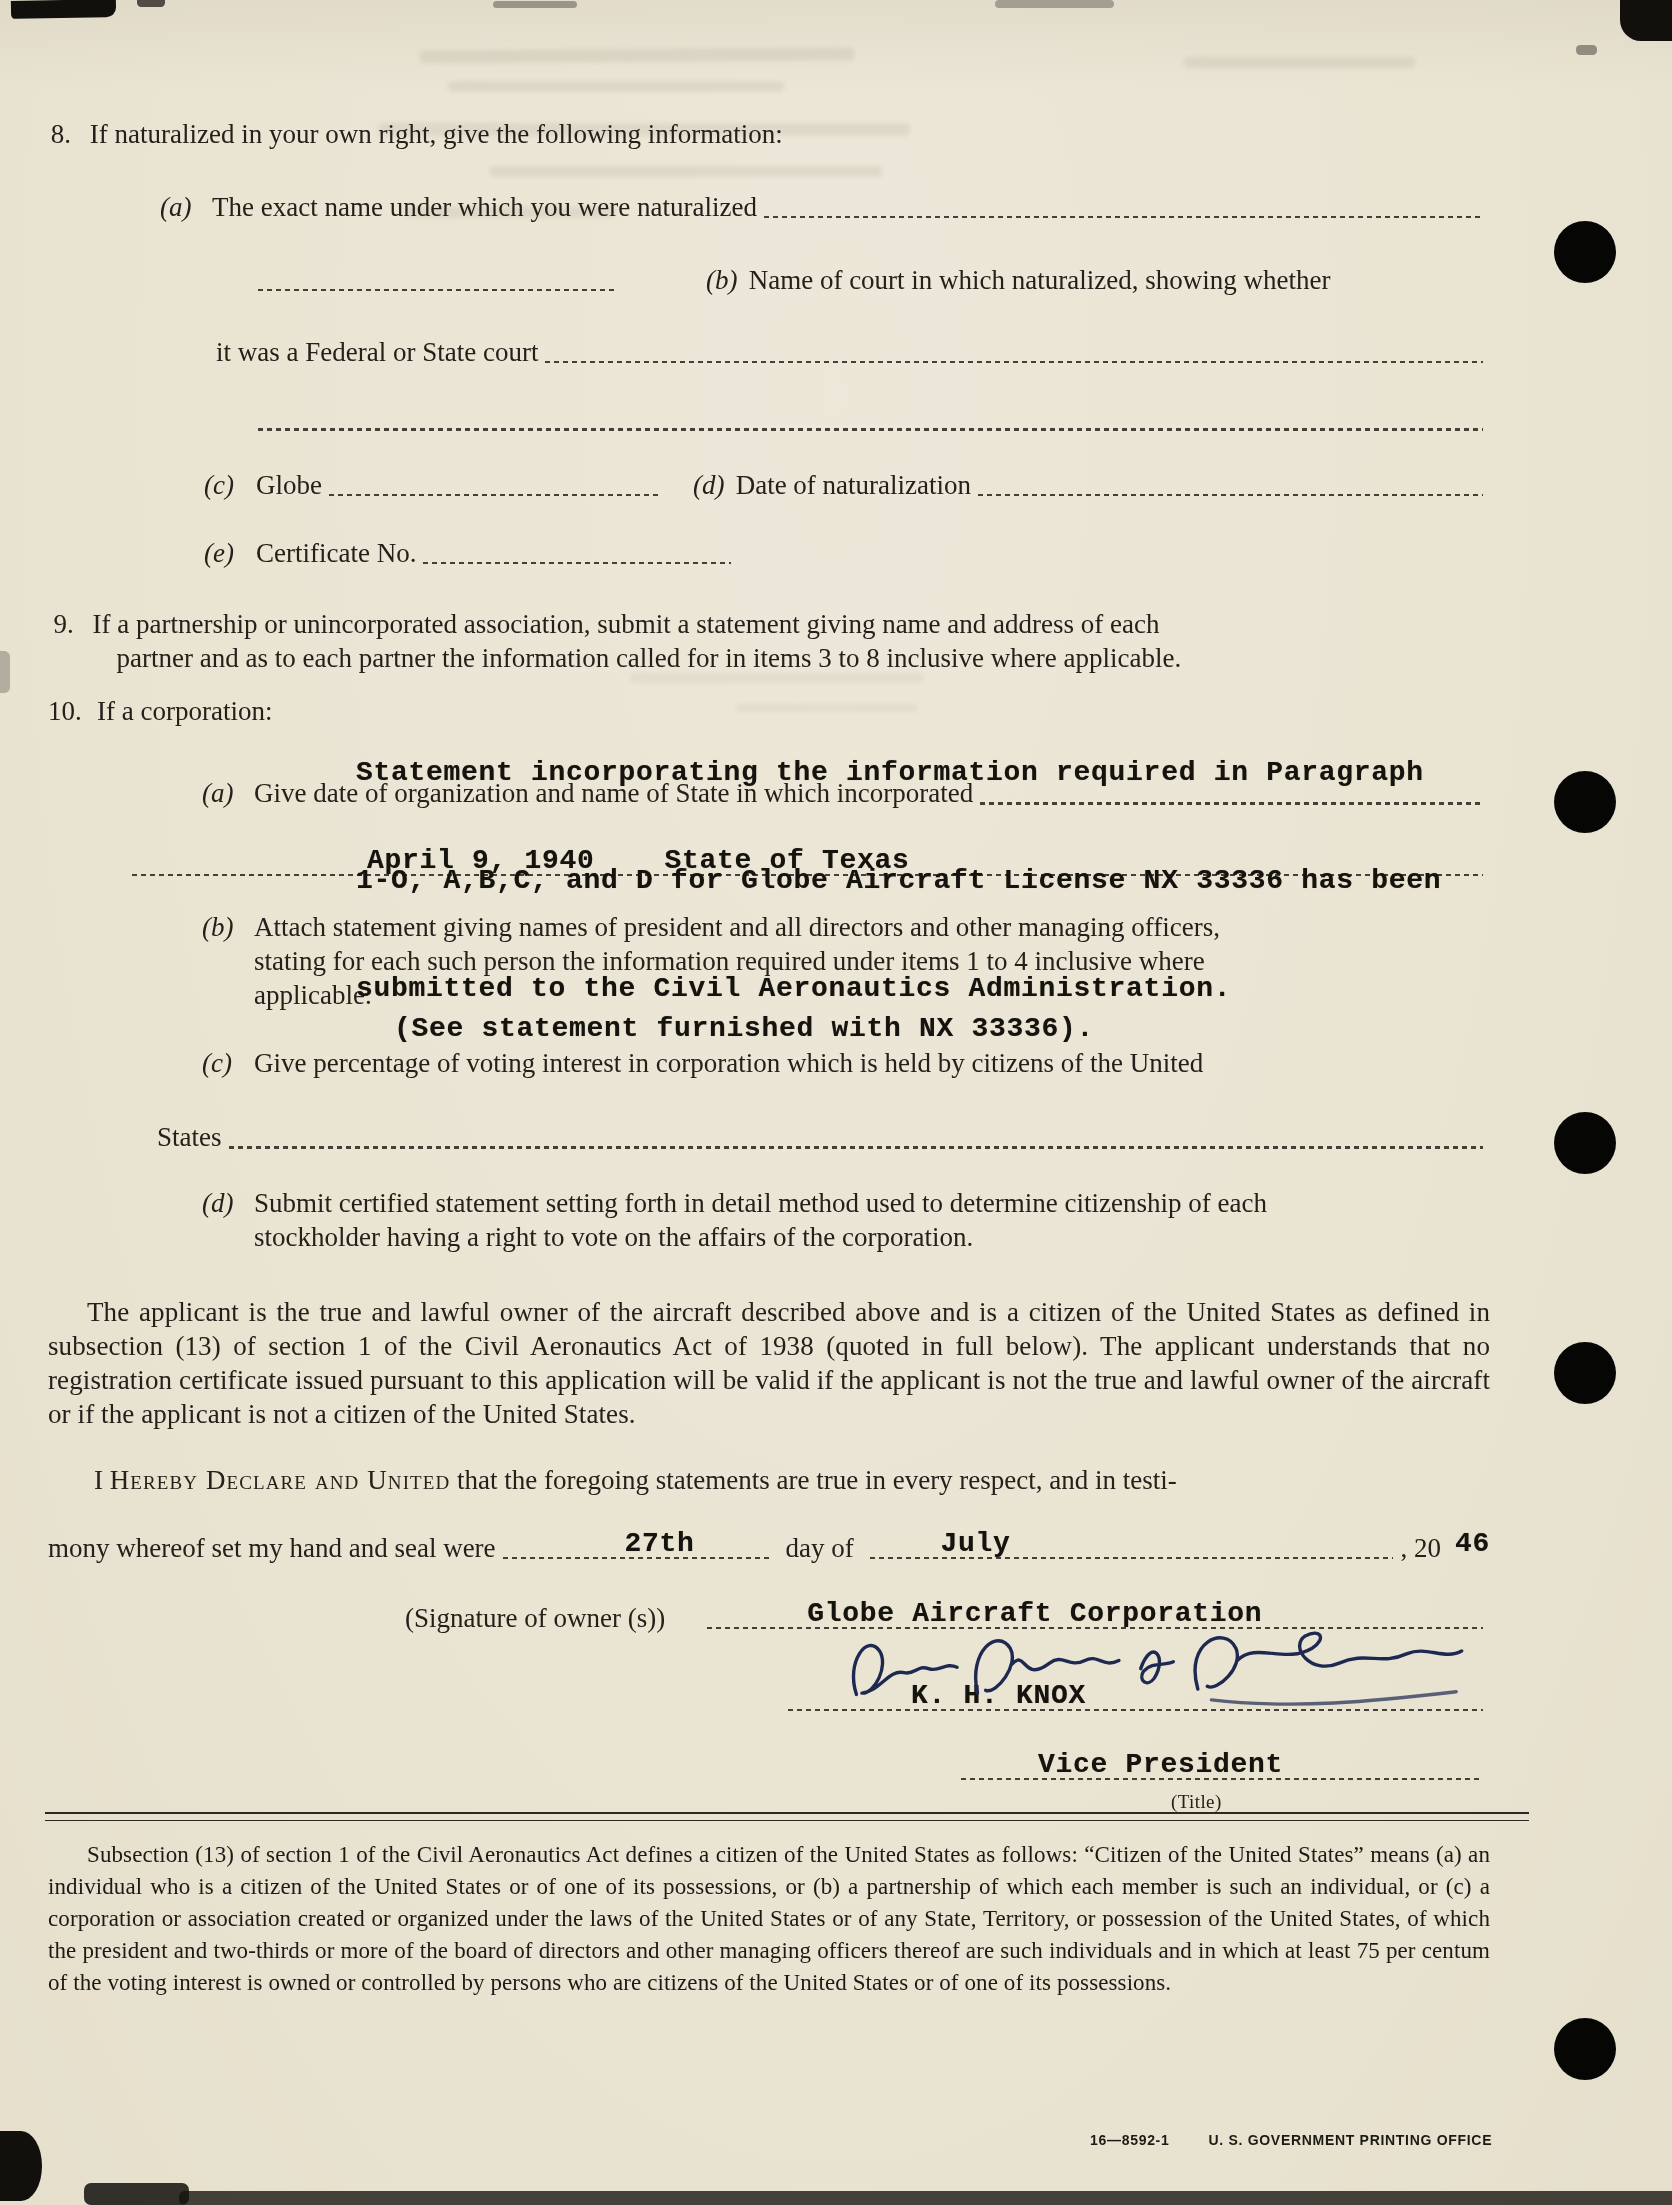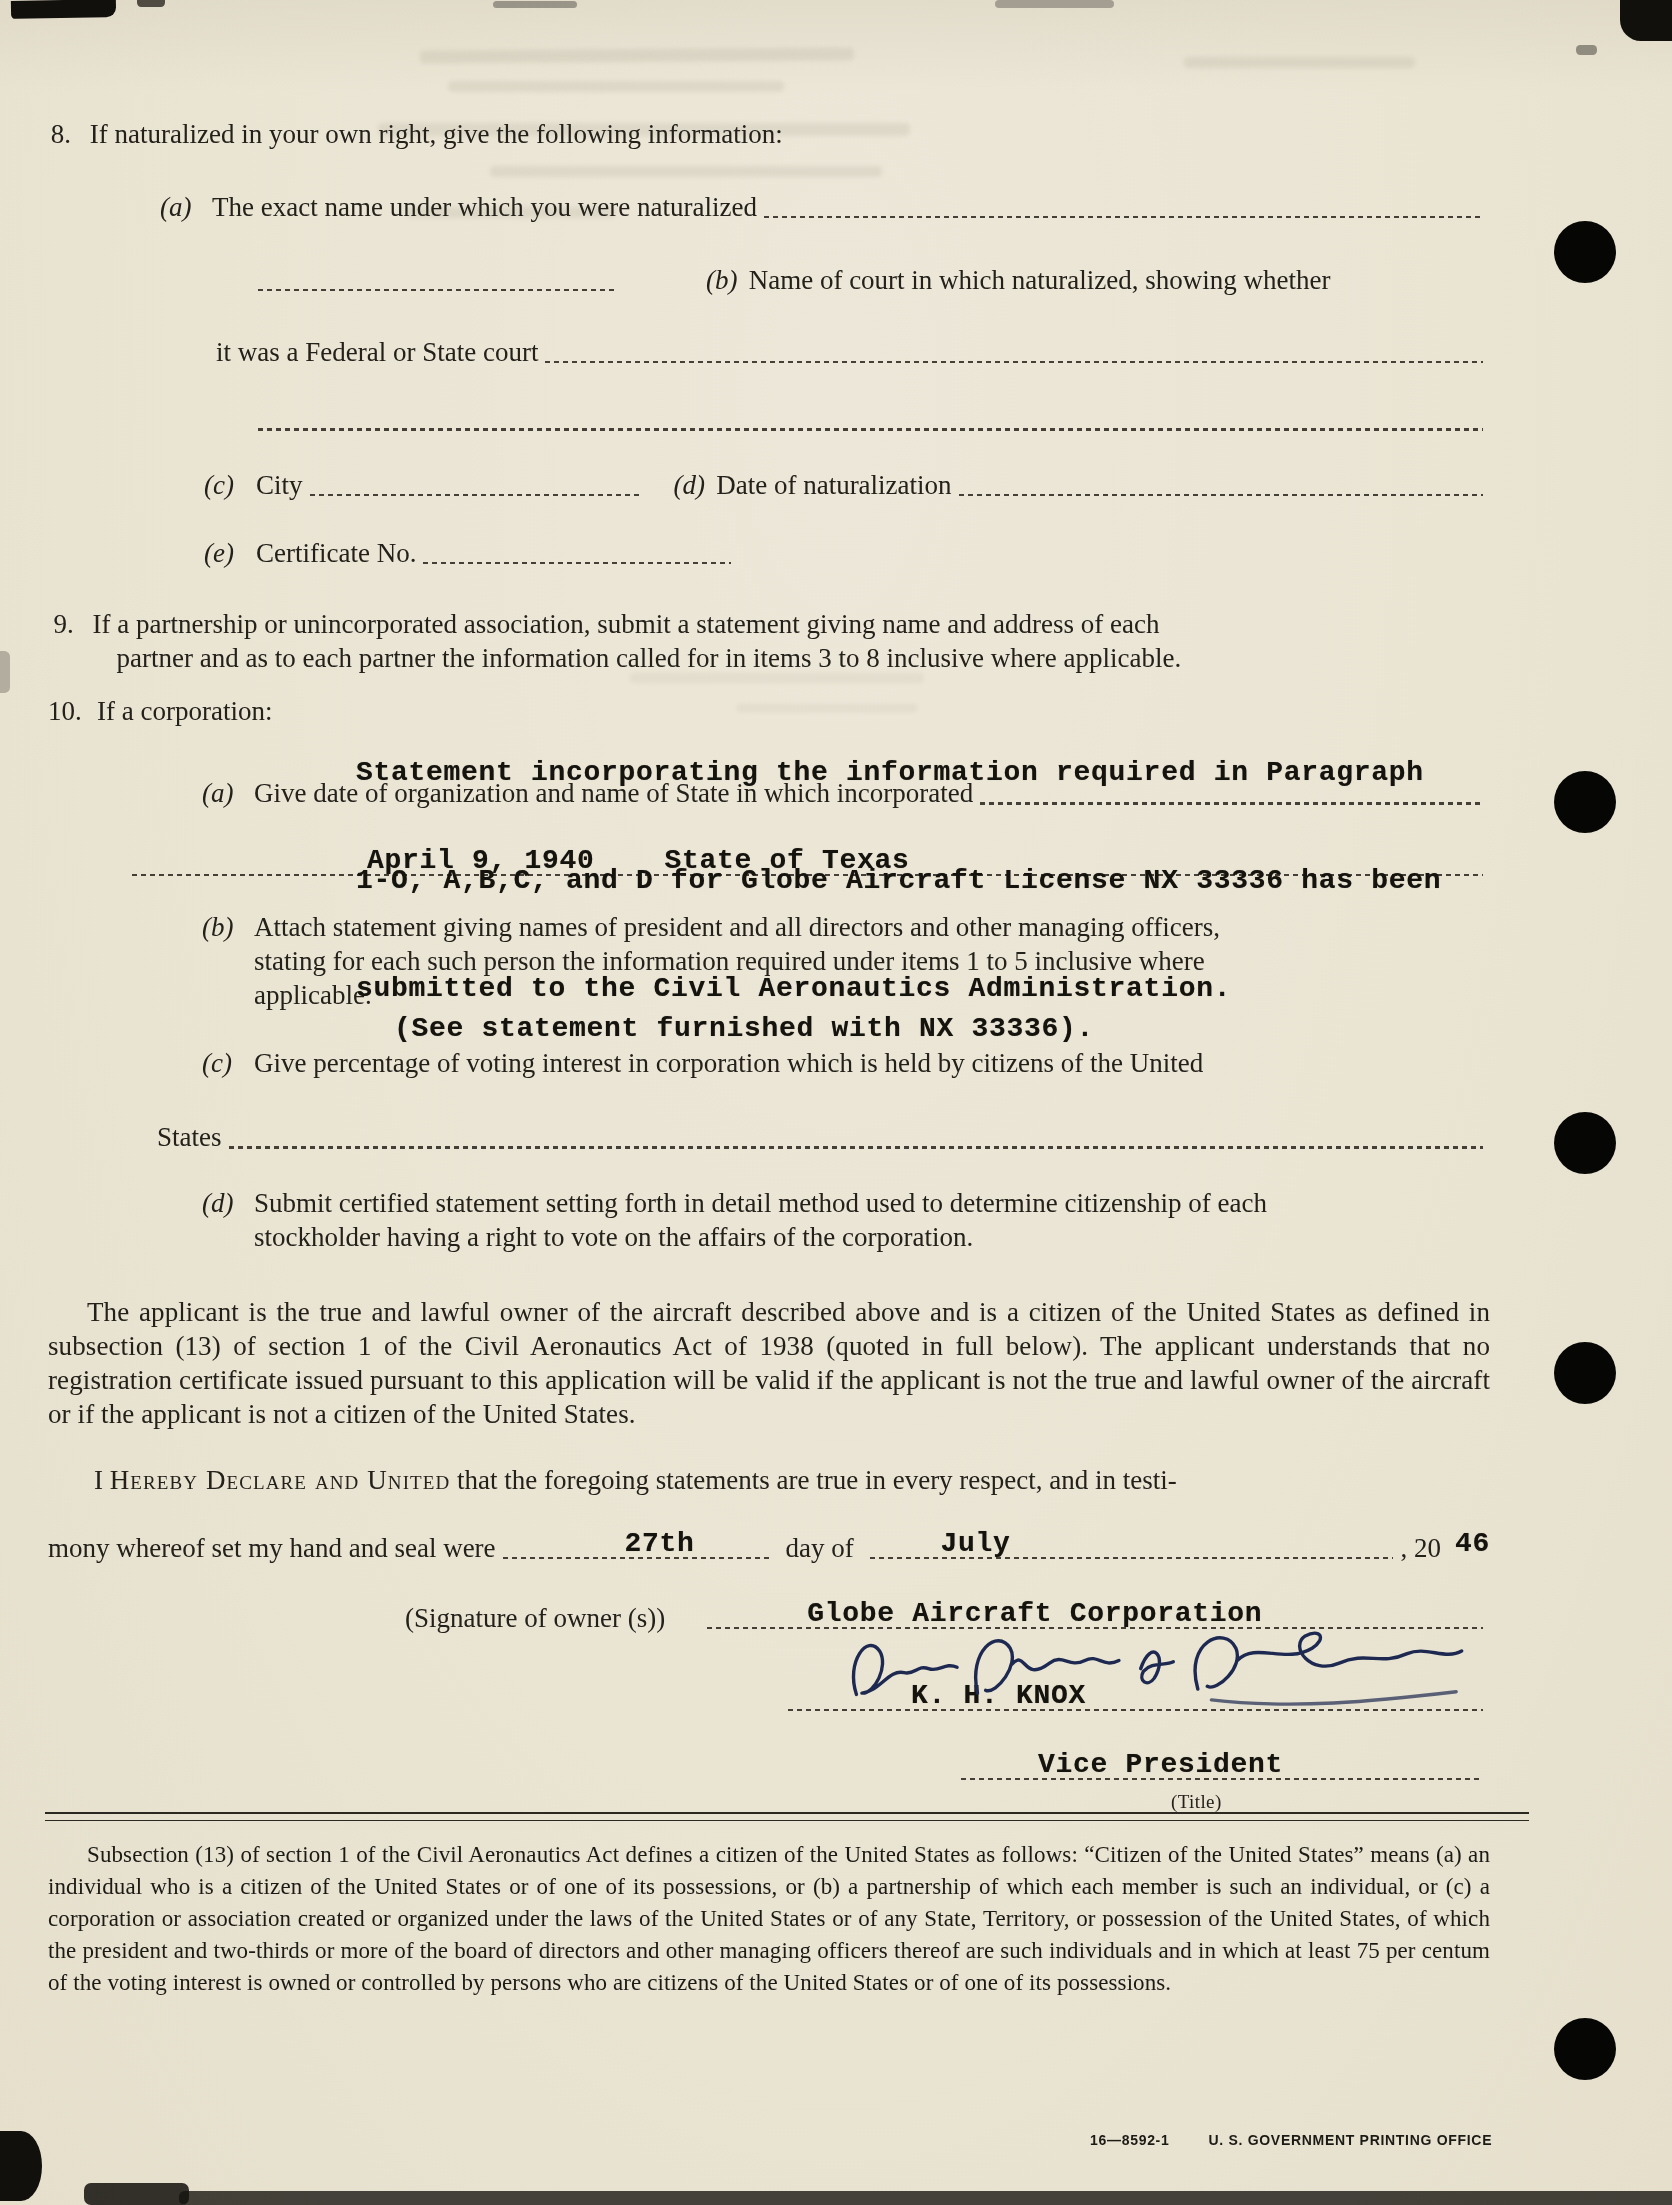--- a/index.html
+++ b/index.html
@@ -118,21 +118,21 @@
       <span>it was a Federal or State court</span>
       <span class="dash fill"></span>
     </div>
 
     <div class="row lineonly" style="margin-top:36px;padding-left:203px;">
       <span class="dash fill"></span>
     </div>
 
     <div class="row" style="margin-top:29px;padding-left:156px;">
       <span class="labcol">(c)</span>
-      <span>City</span>
+      <span>Globe</span>
       <span class="dash nofill" style="width:329px;"></span>
       <span class="lab" style="margin-left:28px;margin-right:11.2px;">(d)</span>
       <span>Date of naturalization</span>
       <span class="dash fill"></span>
     </div>
 
     <div class="row" style="margin-top:34px;padding-left:156px;">
       <span class="labcol">(e)</span>
       <span>Certificate No.</span>
       <span class="dash nofill" style="width:308px;"></span>
@@ -165,21 +165,21 @@
     <div class="row lineonly" style="margin-top:40px;padding-left:77px;">
       <span class="dash fill">
         <span class="typed overlay" style="left:235px;">April 9, 1940    State of Texas</span>
       </span>
     </div>
 
     <div class="row" style="margin-top:26px;padding-left:154px;">
       <span class="labcol">(b)</span>
       <span class="hanglines">
         <span style="display:block;">Attach statement giving names of president and all directors and other managing officers,</span>
-        <span style="display:block;">stating for each such person the information required under items 1 to 5 inclusive where</span>
+        <span style="display:block;">stating for each such person the information required under items 1 to 4 inclusive where</span>
         <span style="display:block;">applicable.</span>
       </span>
     </div>
 
     <div class="row" style="padding-left:346px;">
       <span class="typed">(See statement furnished with NX 33336).</span>
     </div>
 
     <div class="row" style="padding-left:154px;">
       <span class="labcol">(c)</span>

